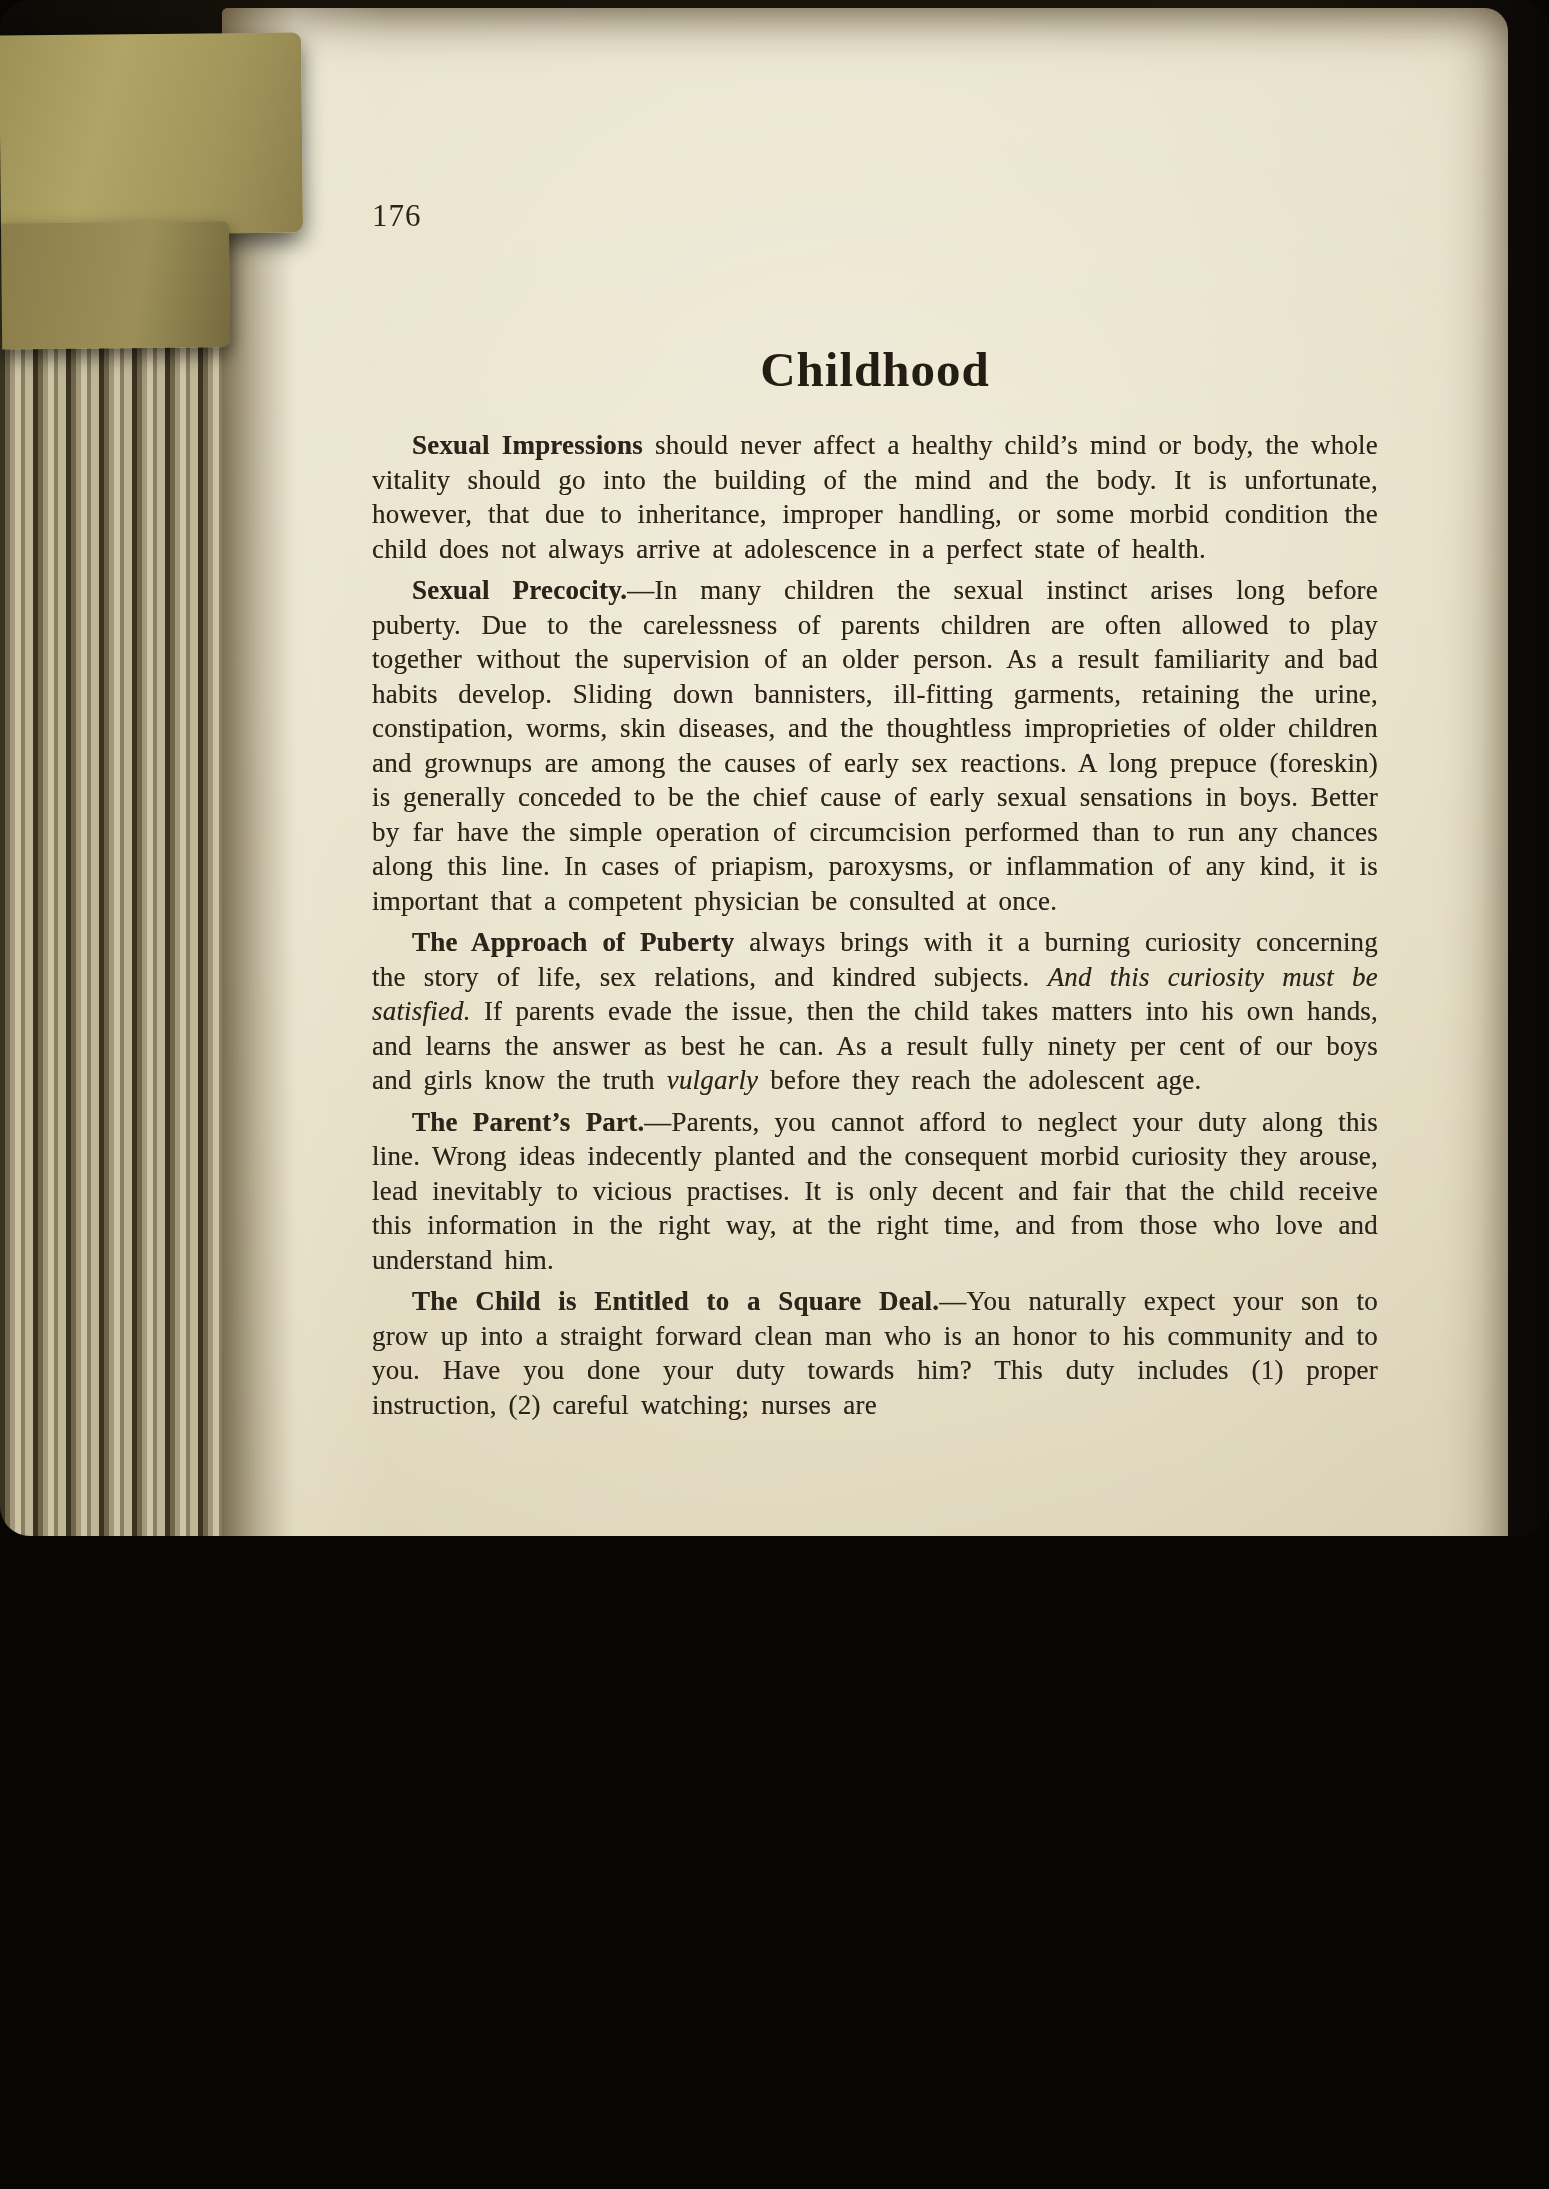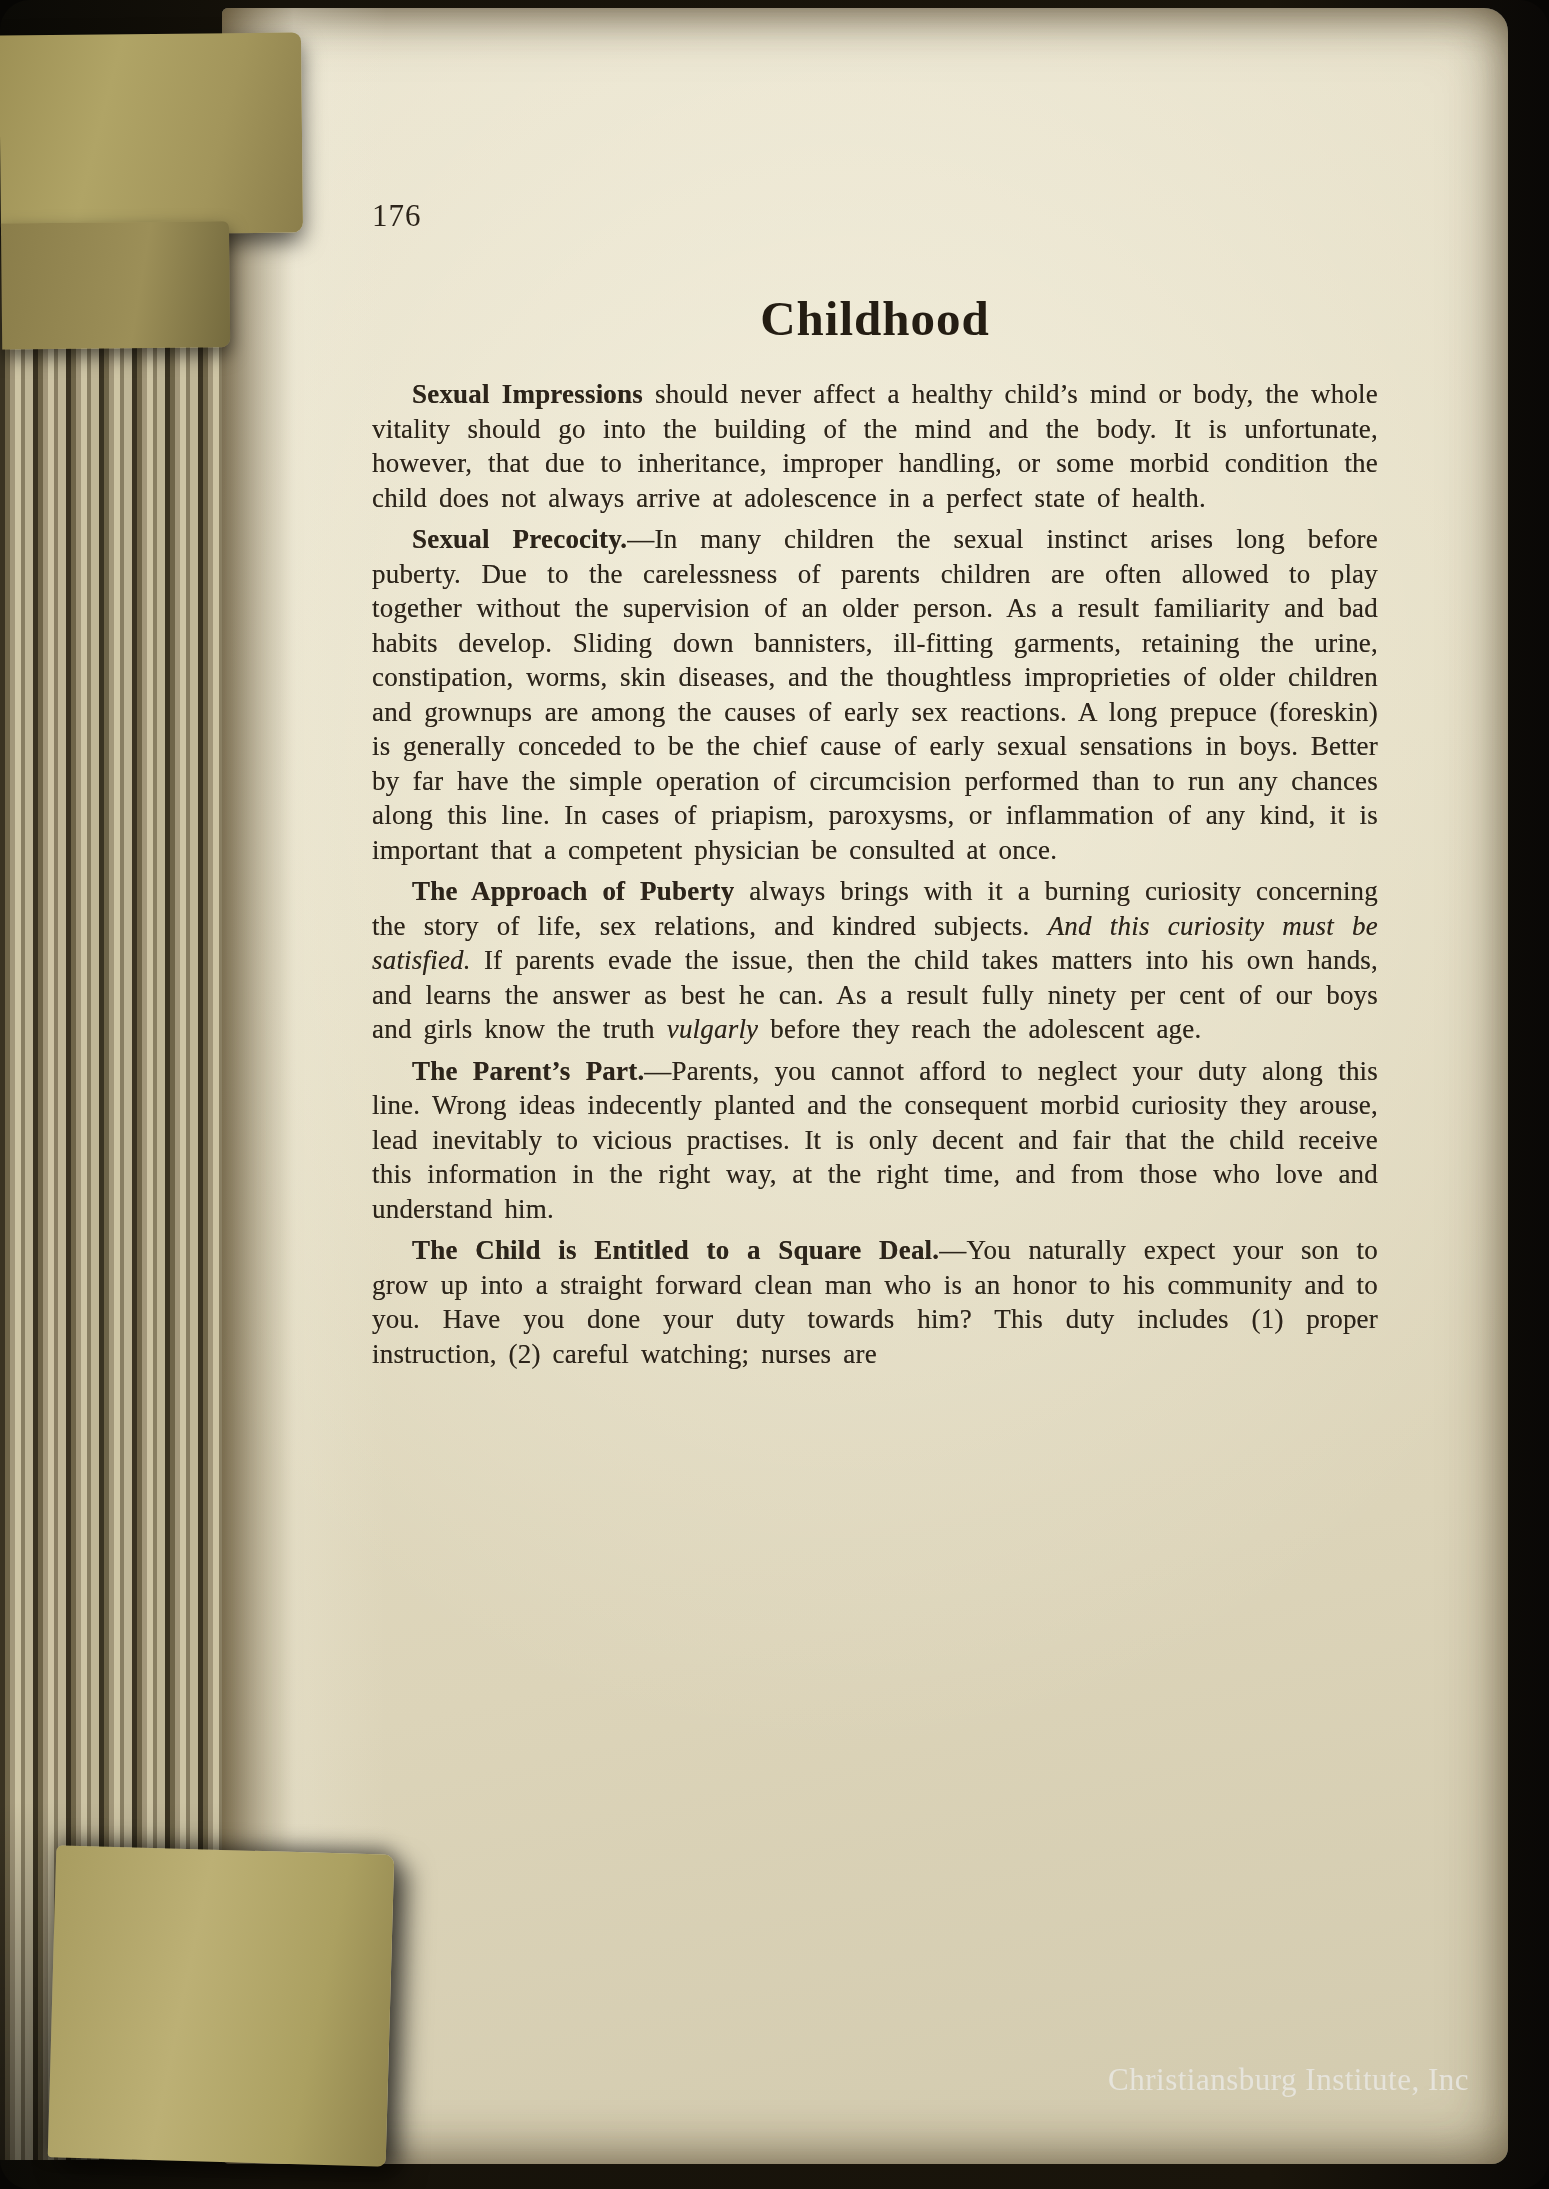--- a/index.html
+++ b/index.html
@@ -1,19 +1,19 @@
 <!DOCTYPE html>
 <html><head>
 <meta charset="utf-8">
 <style>
   * { margin:0; padding:0; box-sizing:border-box; }
   html,body { background:#070604; }
 
   .scene {
-    position:relative; width:1549px; height:2189px; overflow:hidden;
+    position:relative; width:1549px; height:1536px; overflow:hidden;
     background: linear-gradient(90deg, #0b0a06 0%, #16120a 18%, #1a150b 82%, #0a0806 100%);
     font-family:"Liberation Serif","DejaVu Serif",serif;
     border-radius:30px;
   }
 
   
   .page-stack {
     position:absolute; left:0; top:170px; width:312px; height:1990px; z-index:1;
     background:
       linear-gradient(180deg, rgba(0,0,0,0.6), rgba(0,0,0,0) 140px, rgba(0,0,0,0) 82%, rgba(0,0,0,0.55)),
@@ -64,21 +64,21 @@
   }
 
   
   .text-col {
     position:absolute; left:150px; top:190px; width:1006px; z-index:3;
     color:#2c241a;
   }
   .page-number { font-size:31px; letter-spacing:1px; }
   .title {
     text-align:center; font-size:49px; font-weight:bold; letter-spacing:1px;
-    margin:56px 0 30px; color:#241d13;
+    margin:107px 0 30px; color:#241d13;
   }
   .body p {
     font-size:27px; line-height:34.5px; text-align:justify;
     text-indent:40px; word-spacing:5px; letter-spacing:0.2px;
     margin-bottom:7px;
     text-shadow: 0 0 0.6px rgba(44,36,26,0.55);
   }
   .lead { font-weight:bold; }
   .it   { font-style:italic; }
 

